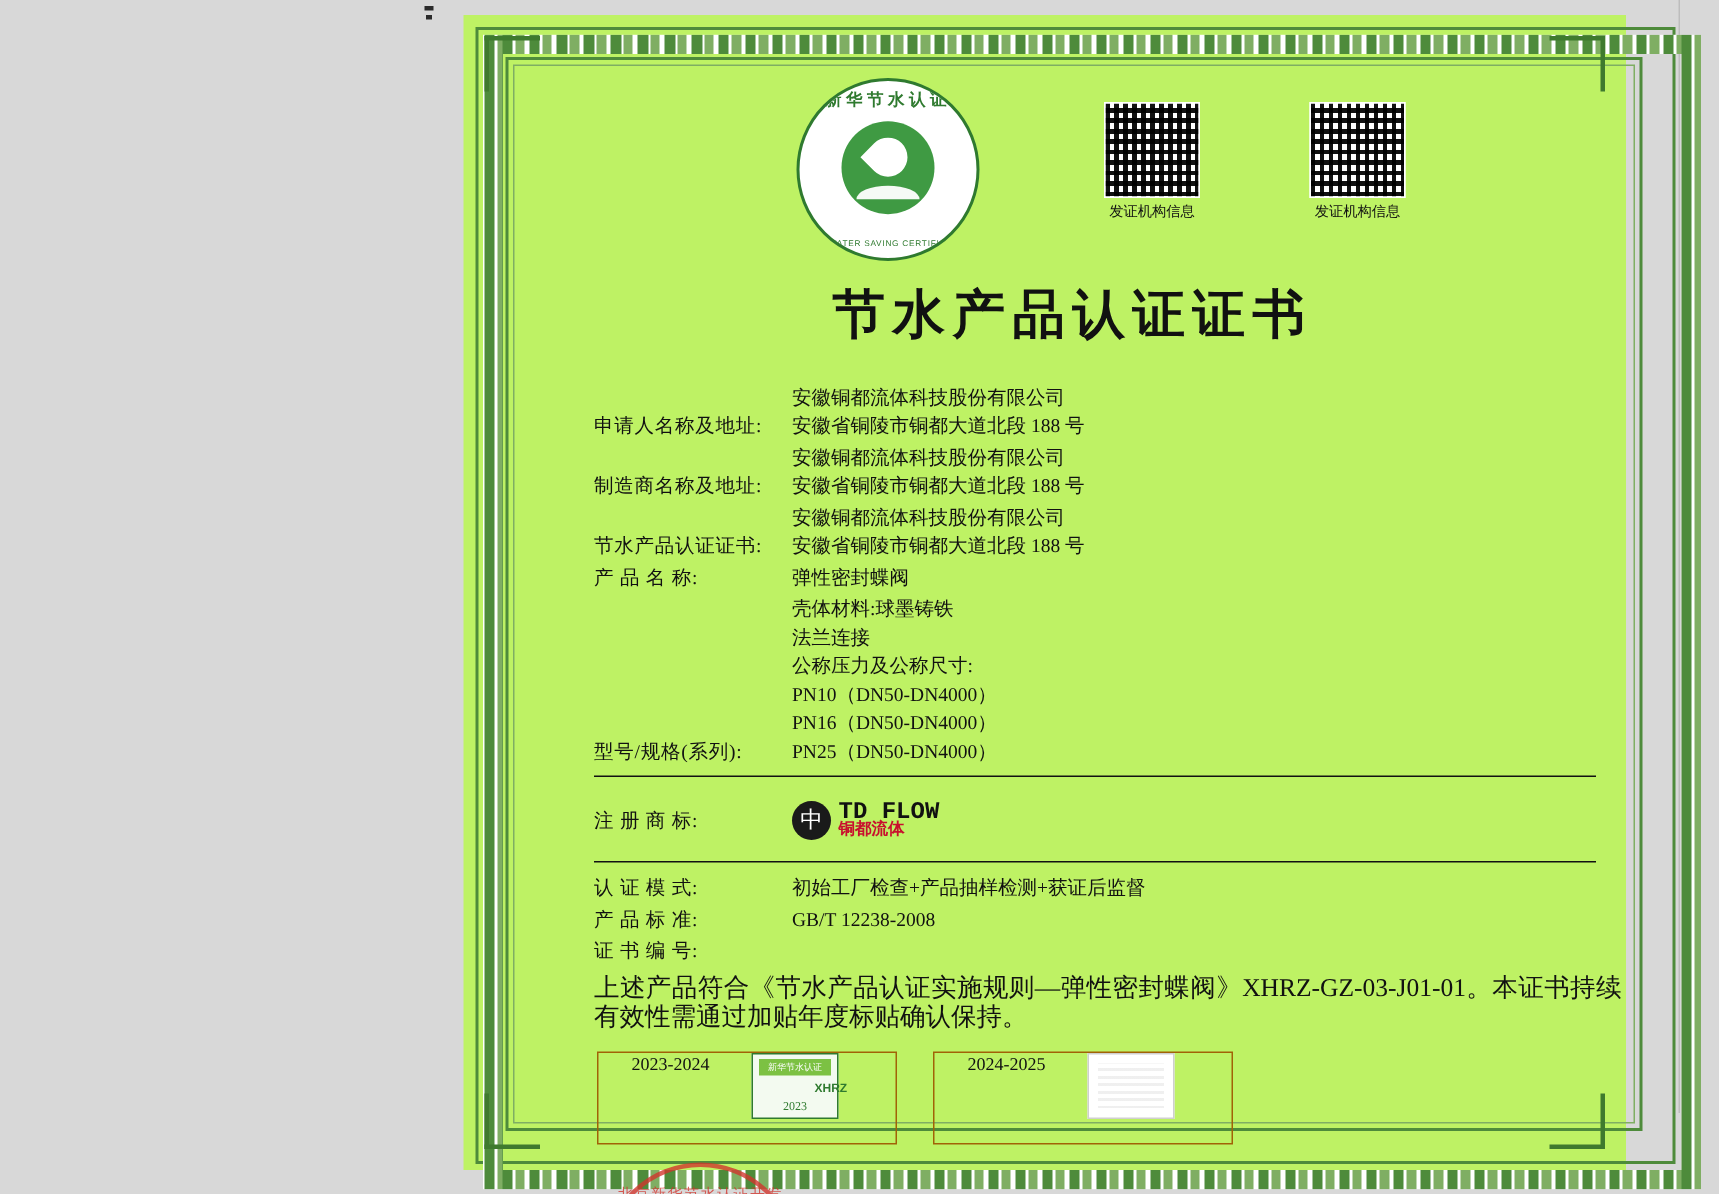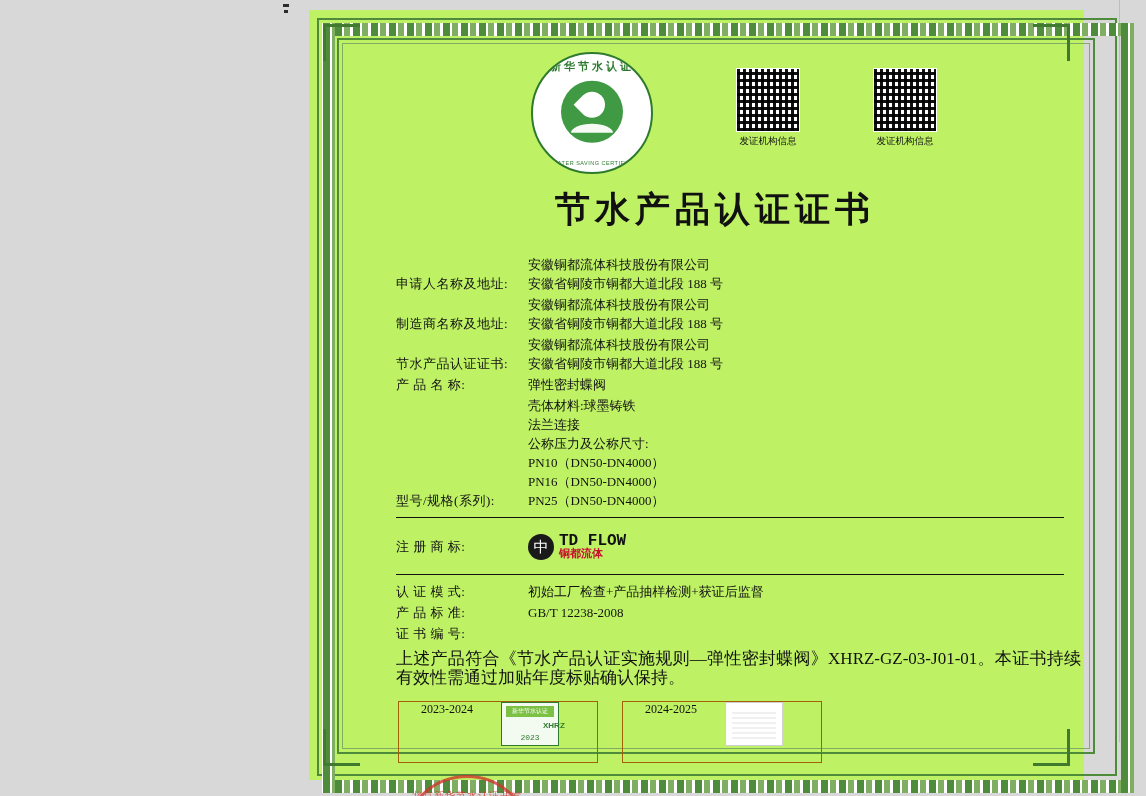--- a/index.html
+++ b/index.html
@@ -295,21 +295,21 @@
   }
   .sstamp .st-mid {
     position: absolute; top: 18px; left: 0; right: 0;
     text-align: center; font-size: 8px; color: #2f7a2f; font-weight: bold;
     font-family: "Liberation Sans", sans-serif;
     padding-left: 41px;
   }
   .sstamp .st-bot {
     position: absolute; bottom: 3px; left: 0; right: 0;
     text-align: center; font-size: 8px; color: #2f7a2f;
-    font-family: Liberation Mono, monospace;
+    font-family: Liberation Serif, serif;
     margin-top: 36px;
   }
   .sstamp .ghost {
     position: absolute; inset: 6px;
     background:
       repeating-linear-gradient(0deg, #e9e9e9 0 2px, #fff 2px 5px);
     opacity: .7;
   }
 
   

